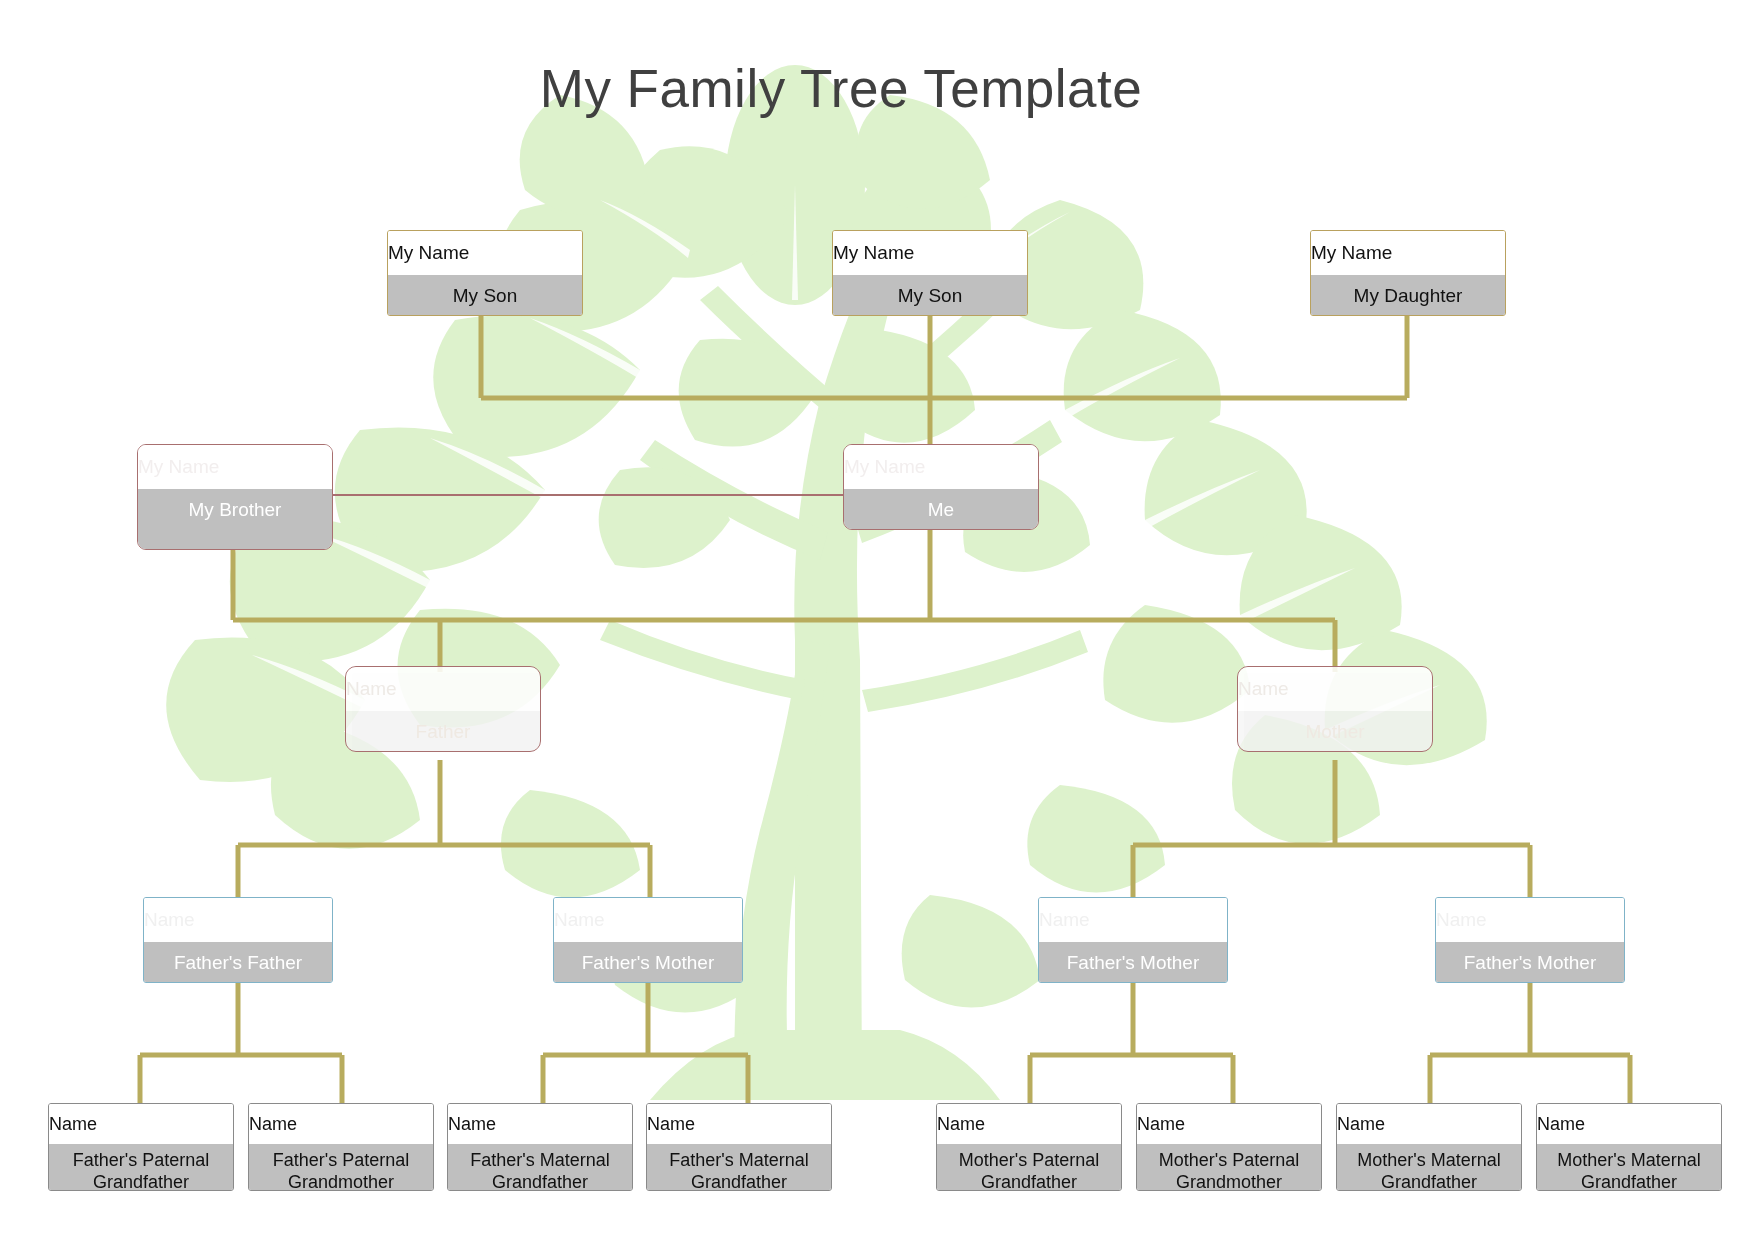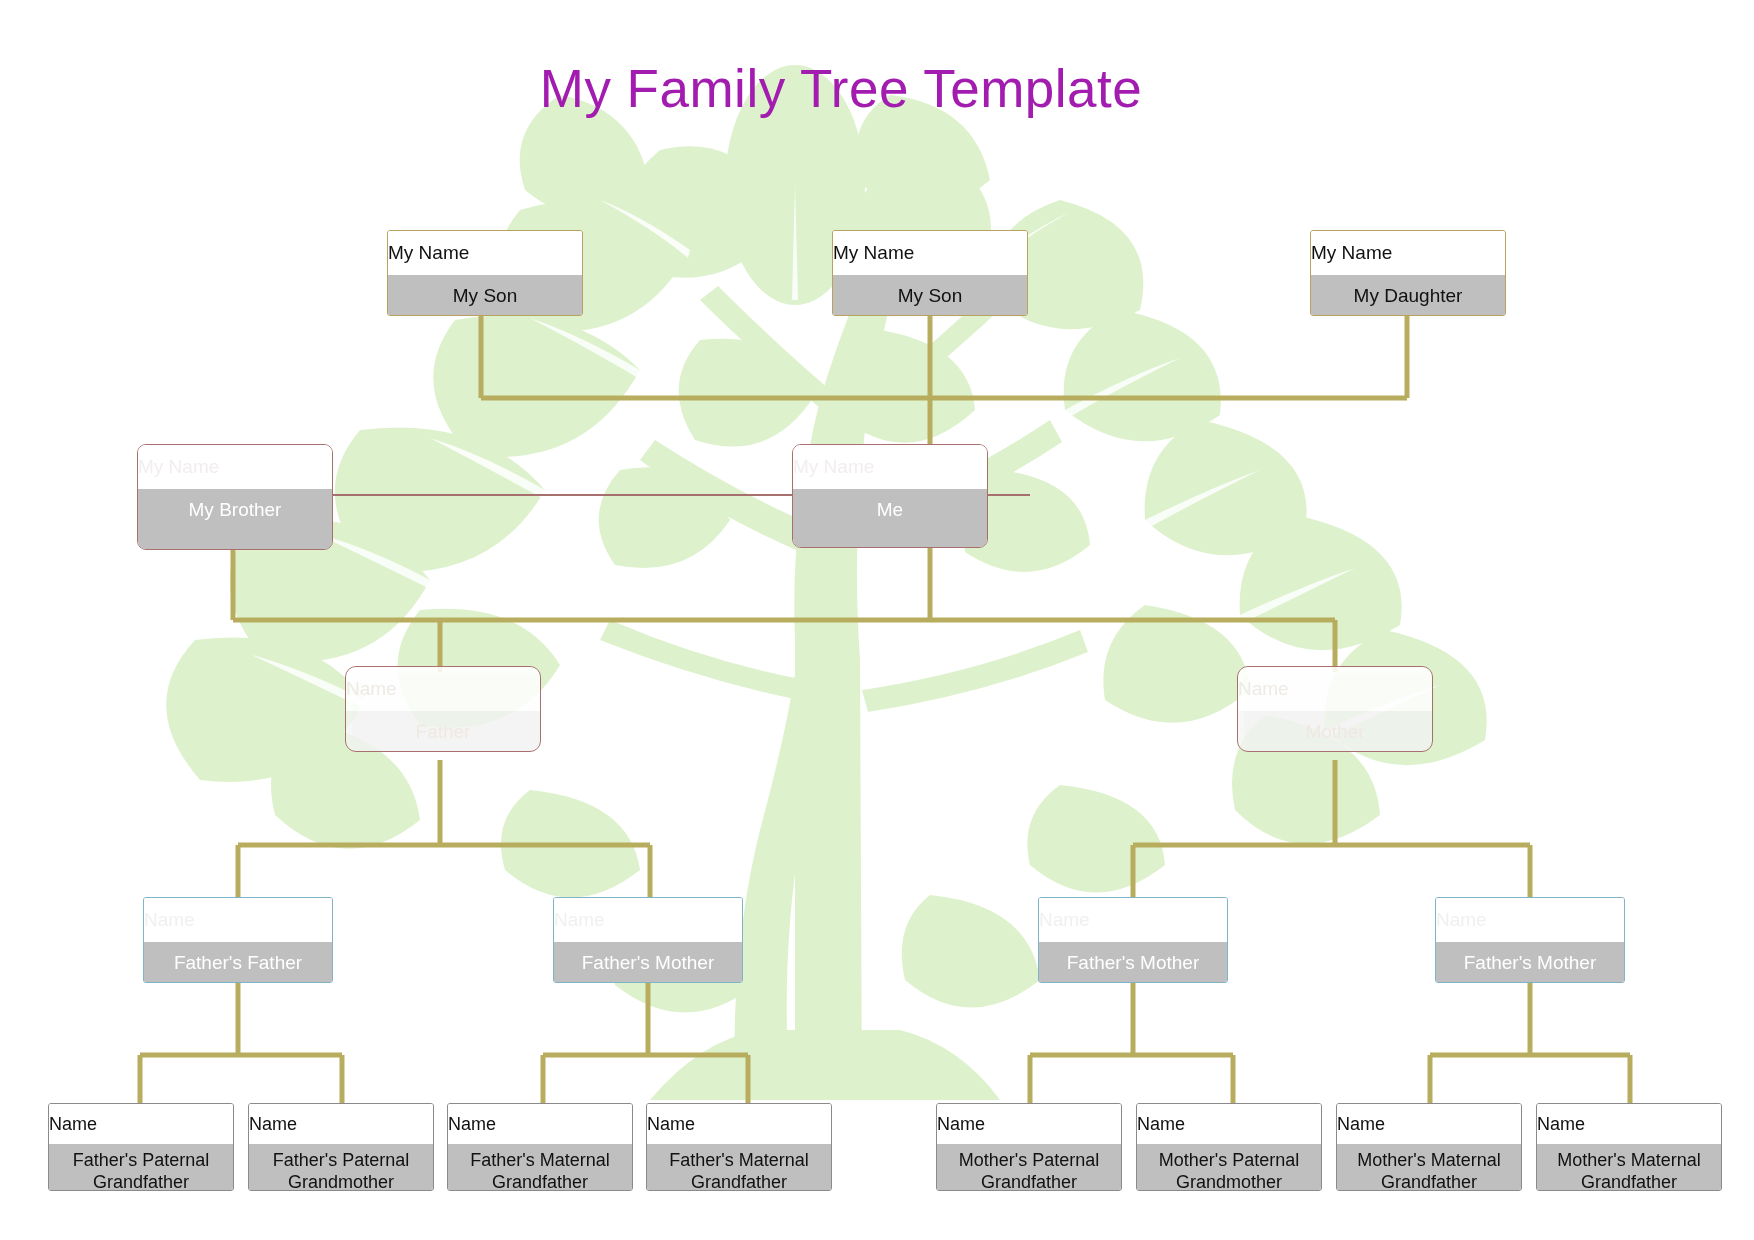--- a/index.html
+++ b/index.html
@@ -13,21 +13,21 @@
   #stage{position:absolute;left:0;top:0;width:1754px;height:1240px;}
 
   
   #treeart{position:absolute;left:0;top:0;width:1754px;height:1240px;z-index:0;}
 
   
   #title{
     position:absolute;left:0;top:58px;width:1682px;
     text-align:center;
     font-size:53px;
-    color:#a21caf;
+    color:#404040;
     letter-spacing:0.5px;
     z-index:5;
     white-space:nowrap;
   }
 
   
   #lines{position:absolute;left:0;top:0;width:1754px;height:1240px;z-index:3;}
 
   
   .node{
@@ -242,21 +242,21 @@
   </div>
 
   <div class="node g-me" style="left:137px;top:444px;width:196px;height:106px;">
     <div class="inner">
       <div class="shadow"></div>
       <div class="nm">My Name</div>
       <div class="rl">My Brother</div>
     </div>
   </div>
 
-  <div class="node g-me" style="left:792px;top:444px;width:196px;height:104px;">
+  <div class="node g-me" style="left:843px;top:444px;width:196px;height:86px;">
     <div class="inner">
       <div class="shadow"></div>
       <div class="nm">My Name</div>
       <div class="rl">Me</div>
     </div>
   </div>
 
   <div class="node g-parent" style="left:345px;top:666px;width:196px;height:86px;">
     <div class="inner">
       <div class="shadow"></div>

